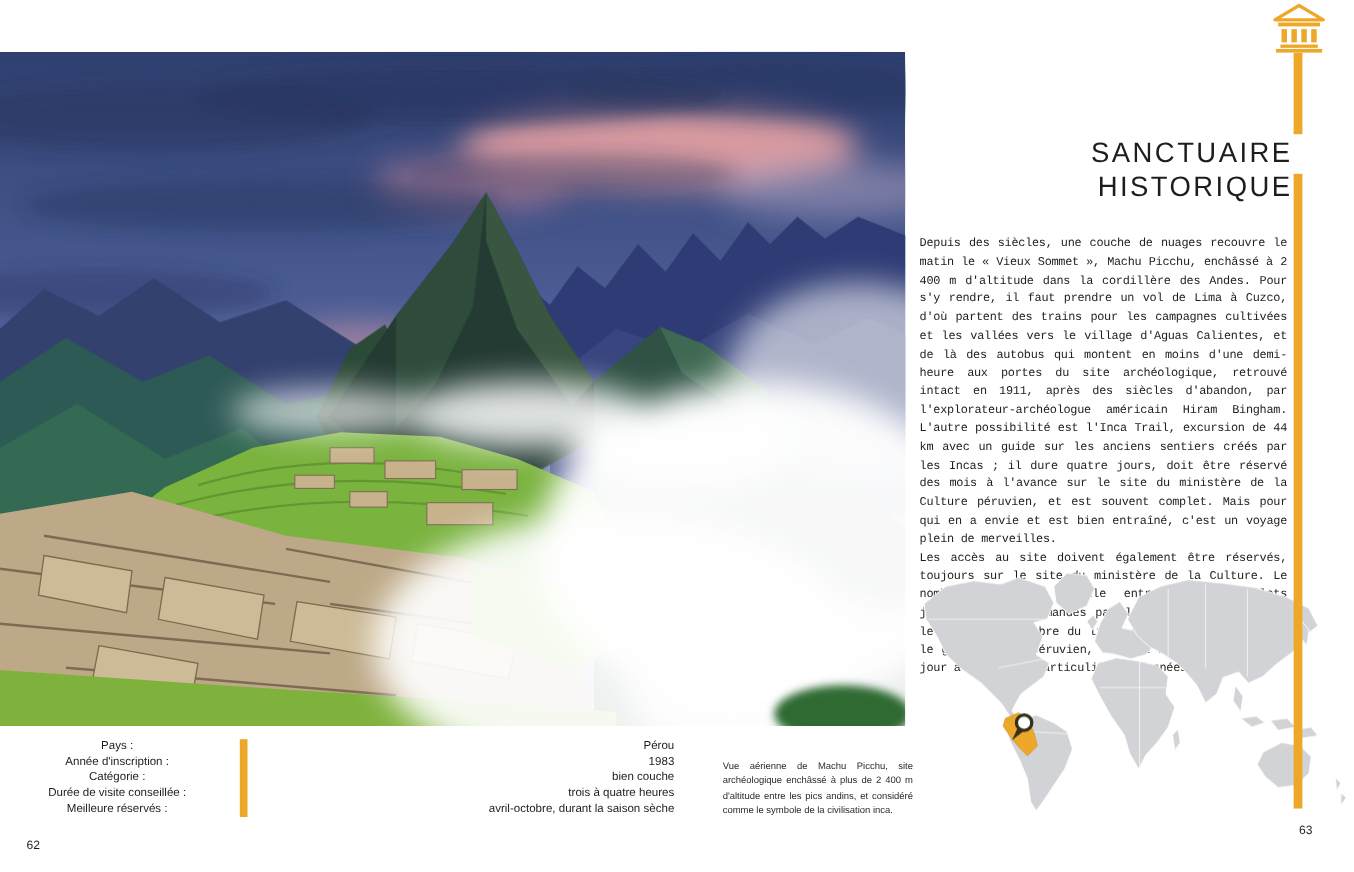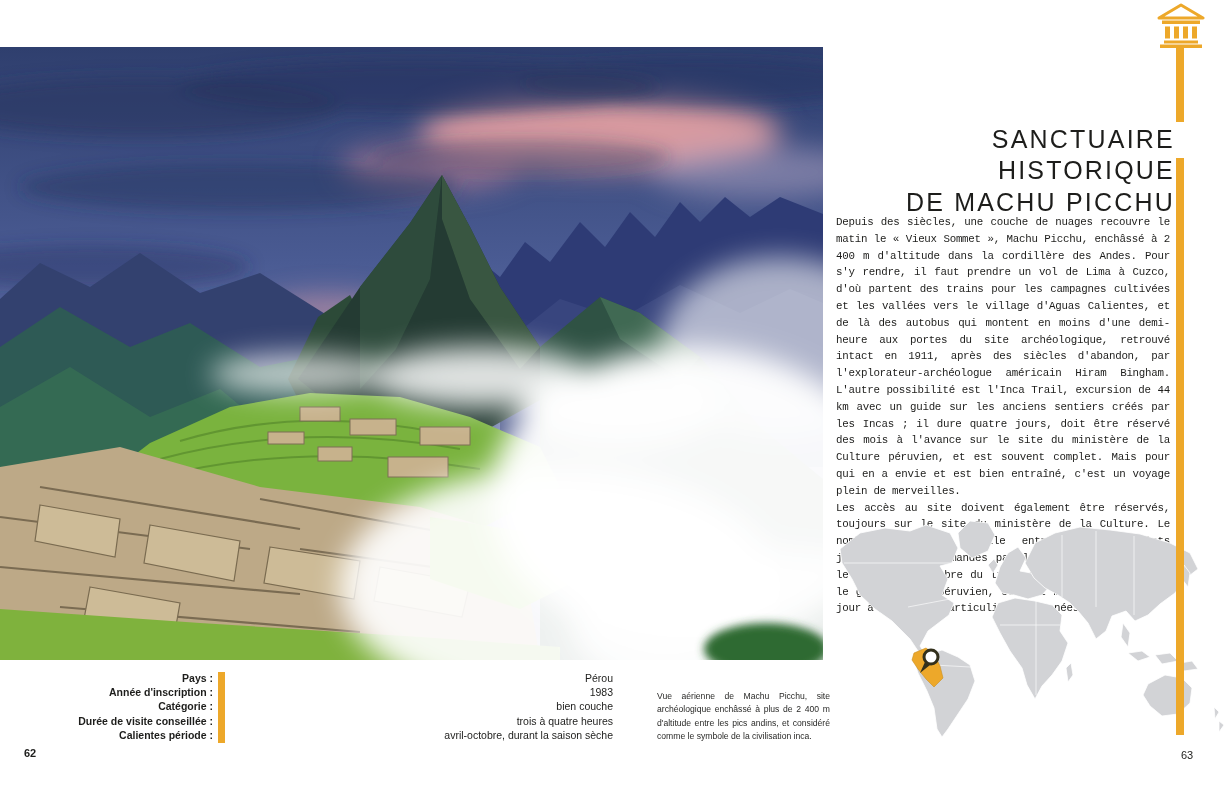--- a/index.html
+++ b/index.html
@@ -5,25 +5,25 @@
   html,body{margin:0;padding:0;background:#ffffff;}
   body{width:1231px;height:793px;overflow:hidden;font-family:"Liberation Sans",sans-serif;color:#1d1d1b;}
   .spread{position:relative;width:1231px;height:793px;background:#fff;}
 
   
   .photo{position:absolute;left:0;top:47px;width:823px;height:613px;overflow:hidden;}
   .photo svg{display:block;width:100%;height:100%;}
 
   
   .facts{position:absolute;left:0;top:671px;width:620px;height:72px;font-size:10.5px;line-height:14.2px;}
-  .facts-labels{position:absolute;left:0;top:0;width:213px;text-align:right;font-weight:700;}
+  .facts-labels{position:absolute;left:0;top:0;width:213px;text-align:center;font-weight:400;}
   .facts-bar{position:absolute;left:218px;top:1px;width:7px;height:71px;background:#EDA82A;}
   .facts-values{position:absolute;left:233px;top:0;width:380px;text-align:right;}
   .page-num{position:absolute;font-size:11px;color:#1d1d1b;}
-  .pn-left{left:24px;top:747px;font-weight:bold;}
+  .pn-left{left:24px;top:763px;}
   .pn-right{left:1181px;top:749px;}
 
   
   .temple{position:absolute;left:1157px;top:3px;width:48px;height:45px;}
   .edge-bar{position:absolute;left:1176px;width:8px;background:#EDA82A;z-index:5;}
   .edge-bar.b1{top:48px;height:74px;}
   .edge-bar.b2{top:158px;height:577px;}
 
   .title{position:absolute;left:826px;top:124px;width:349px;text-align:right;
          font-size:25px;letter-spacing:2.2px;line-height:31px;font-weight:400;color:#1d1d1b;
@@ -145,21 +145,21 @@
       <ellipse cx="766" cy="602" rx="62" ry="26" fill="#2f6b33" filter="url(#blur4)"></ellipse>
     </svg>
   </div>
 
   <div class="facts">
     <div class="facts-labels">
       <div>Pays :</div>
       <div>Année d'inscription :</div>
       <div>Catégorie :</div>
       <div>Durée de visite conseillée :</div>
-      <div>Calientes période :</div>
+      <div>Meilleure réservés :</div>
     </div>
     <div class="facts-bar"></div>
     <div class="facts-values">
       <div>Pérou</div>
       <div>1983</div>
       <div>bien couche</div>
       <div>trois à quatre heures</div>
       <div>avril-octobre, durant la saison sèche</div>
     </div>
   </div>
@@ -177,21 +177,20 @@
       <rect x="7" y="37.5" width="34" height="3" fill="#EDA82A"></rect>
       <rect x="3" y="41.5" width="42" height="3.5" fill="#EDA82A"></rect>
     </svg>
   </div>
 
   <div class="edge-bar b1"></div>
   <div class="edge-bar b2"></div>
 
   <div class="title">
     <div>SANCTUAIRE HISTORIQUE</div>
-    <div>DE MACHU PICCHU</div>
   </div>
 
   <div class="bodytext">
     <p>Depuis des siècles, une couche de nuages recouvre le matin le « Vieux Sommet », Machu Picchu, enchâssé à 2 400 m d'altitude dans la cordillère des Andes. Pour s'y rendre, il faut prendre un vol de Lima à Cuzco, d'où partent des trains pour les campagnes cultivées et les vallées vers le village d'Aguas Calientes, et de là des autobus qui montent en moins d'une demi-heure aux portes du site archéologique, retrouvé intact en 1911, après des siècles d'abandon, par l'explorateur-archéologue américain Hiram Bingham. L'autre possibilité est l'Inca Trail, excursion de 44 km avec un guide sur les anciens sentiers créés par les Incas ; il dure quatre jours, doit être réservé des mois à l'avance sur le site du ministère de la Culture péruvien, et est souvent complet. Mais pour qui en a envie et est bien entraîné, c'est un voyage plein de merveilles.</p>
     <p>Les accès au site doivent également être réservés, toujours sur le site du ministère de la Culture. Le nombre d'entrées oscille entre 2 500 billets journaliers, recommandés par l'Unesco pour préserver le fragile équilibre du lieu, et 4 500 autorisés par le gouvernement péruvien, et peut monter à 5 600 par jour à des dates particulières (données de 2024).</p>
   </div>
 
   <div class="worldmap">
     <svg viewBox="0 0 401 245">
       <g fill="#d2d3d6" stroke="#ffffff" stroke-width="0.8" stroke-linejoin="round">

